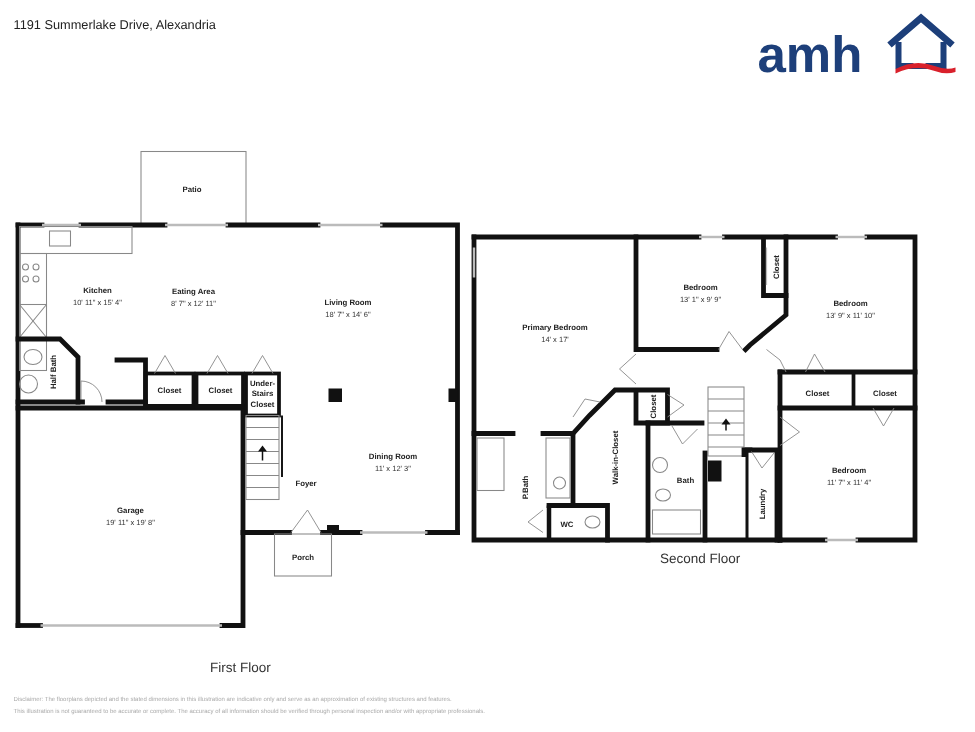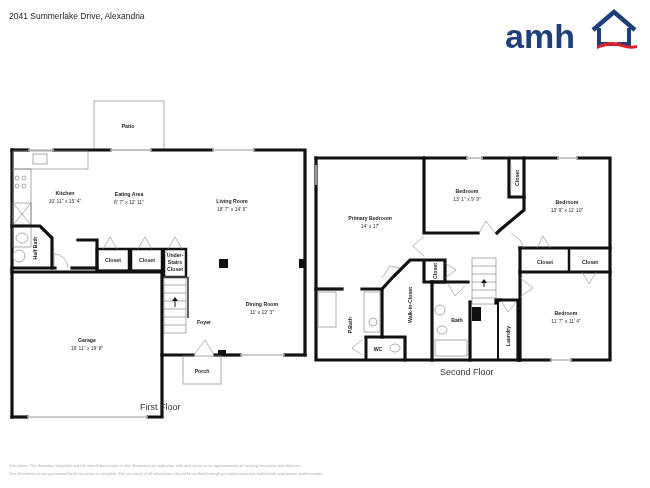--- a/index.html
+++ b/index.html
@@ -12,21 +12,21 @@
   .rl { font-family: "Liberation Sans", sans-serif; font-size: 5.2px; fill: #222; text-anchor: middle; font-weight: bold; }
   .rd { font-family: "Liberation Sans", sans-serif; font-size: 5px; fill: #333; text-anchor: middle; }
   .wall { stroke: #111; stroke-width: 3.2; fill: none; stroke-linecap: square; }
   .thin { stroke: #888; stroke-width: 0.7; fill: none; }
   .win { stroke: #bbb; stroke-width: 1.6; fill: none; }
   .door { stroke: #888; stroke-width: 0.6; fill: none; }
 </style>
 </head>
 <body>
 
-<div class="address">2041 Summerlake Drive, Alexandria</div>
+<div class="address">1191 Summerlake Drive, Alexandria</div>
 
 <svg class="logo" viewBox="0 0 135 46">
   <text x="0" y="40" font-family="Liberation Sans, sans-serif" font-weight="bold" font-size="34" fill="#1d3f7a">amh</text>
   <g>
     <polyline points="88,22 109,4 130,22" fill="none" stroke="#1d3f7a" stroke-width="4.5" stroke-linejoin="miter"></polyline>
     <polyline points="94,20 94,36 124,36 124,20" fill="none" stroke="#1d3f7a" stroke-width="4"></polyline>
     <rect x="104" y="23" width="8" height="13" fill="#ffffff"></rect>
     <path d="M92,38 Q105,31 118,36 Q126,39 132,37 L132,40 Q125,42 117,39 Q105,35 92,41 Z" fill="#d9202b"></path>
   </g>
 </svg>
@@ -209,19 +209,19 @@
     <rect x="472" y="307" width="9" height="14" fill="#111"></rect>
     <polyline class="wall" points="496,303 496,300 500,300"></polyline>
 
     <polyline class="wall" points="498,300 518,300 518,360"></polyline>
     <line x1="498" y1="300" x2="498" y2="360" stroke="#111" stroke-width="2"></line>
     <path d="M501,301 L508,312 L516,302" class="door"></path>
     <text class="rl" x="510" y="336" transform="rotate(-90 510 336)">Laundry</text>
   </g>
 </svg>
 
-<div class="floor-label" style="left:140px; top:402px;">First Floor</div>
+<div class="floor-label" style="left:140px; top:440px;">First Floor</div>
 <div class="floor-label" style="left:440px; top:367px;text-align:right;">Second Floor</div>
 
 <div class="disclaimer">
   <div>Disclaimer: The floorplans depicted and the stated dimensions in this illustration are indicative only and serve as an approximation of existing structures and features.</div>
   <div>This illustration is not guaranteed to be accurate or complete. The accuracy of all information should be verified through personal inspection and/or with appropriate professionals.</div>
 </div>
 
 </body></html>

